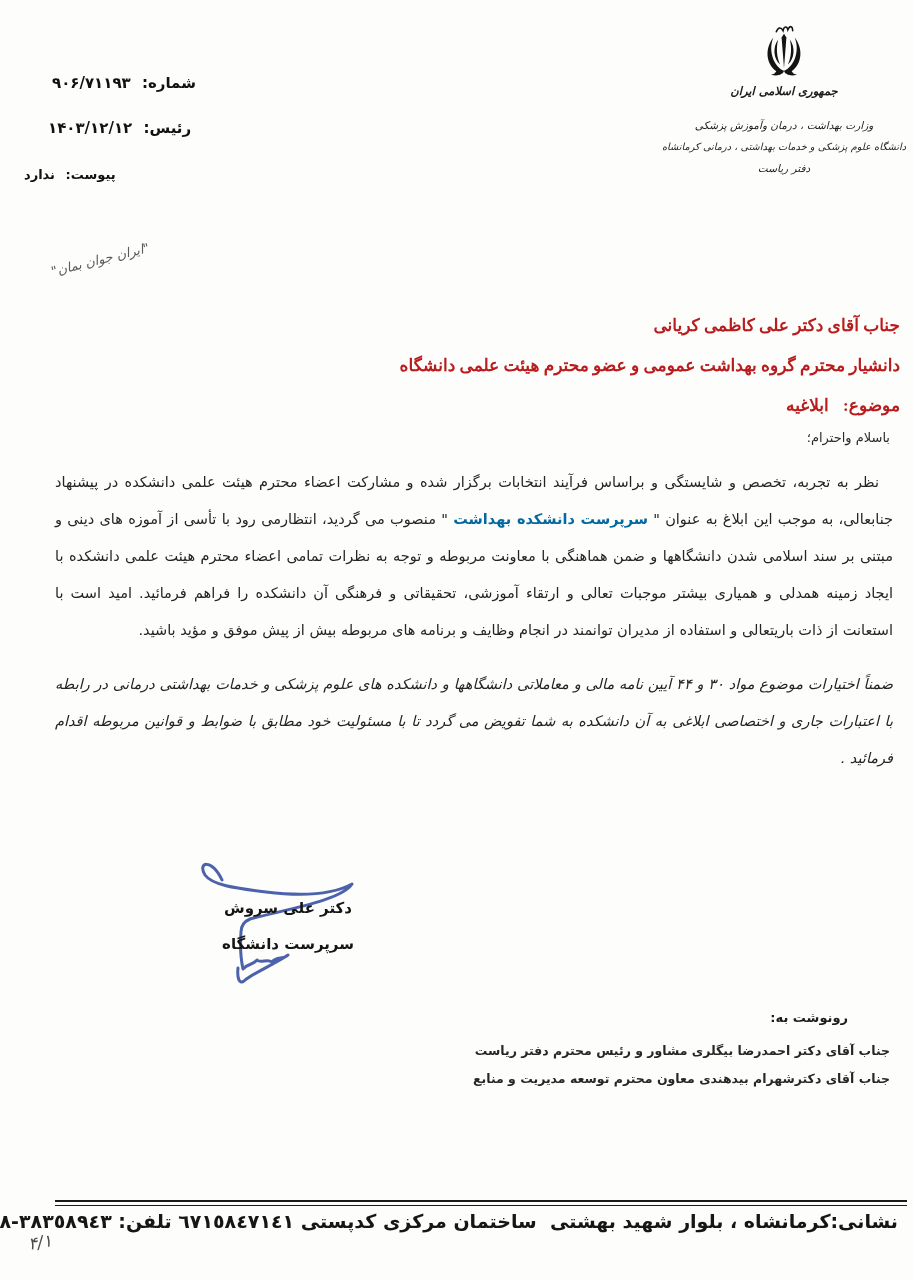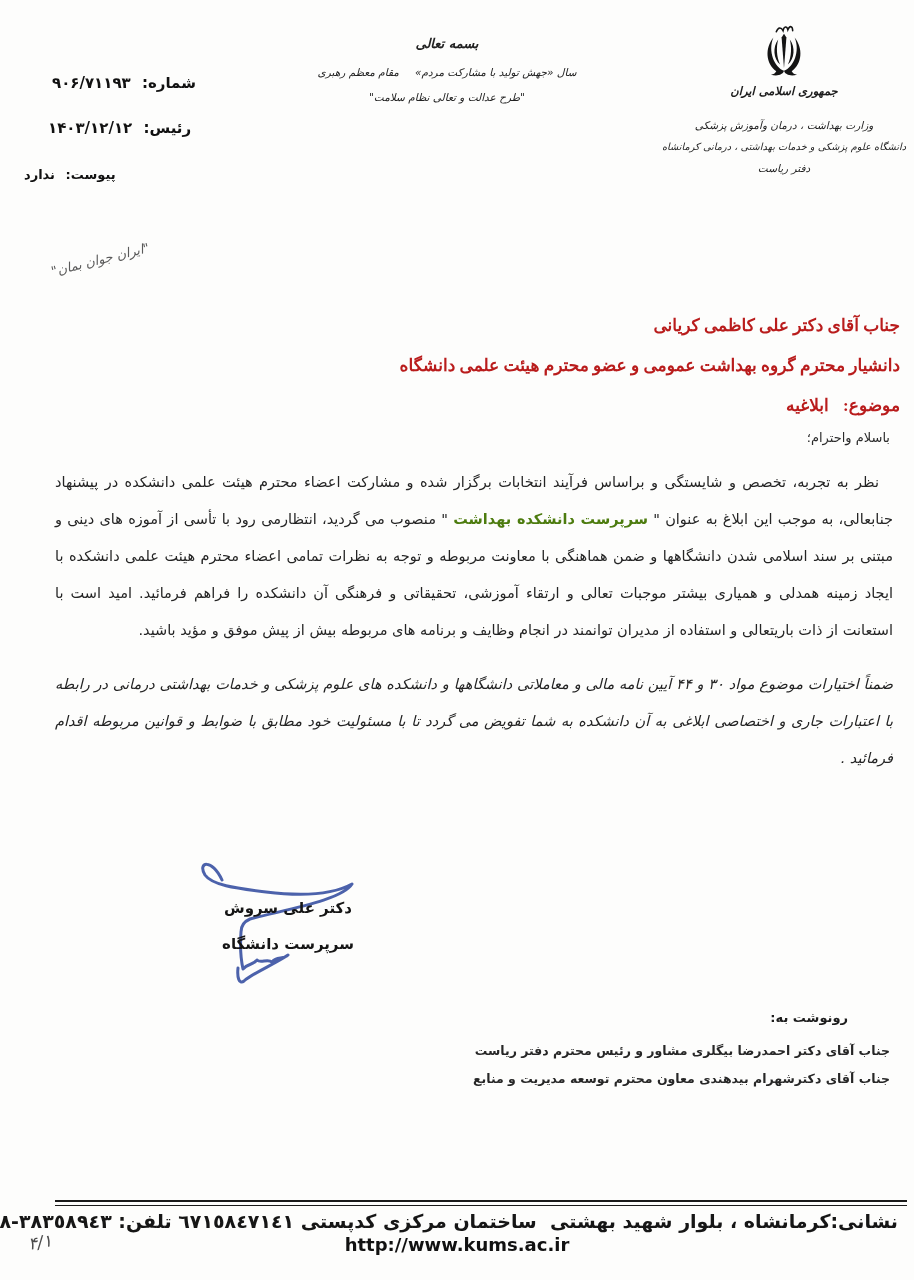--- a/index.html
+++ b/index.html
@@ -35,21 +35,21 @@
   
   .watermark{position:absolute;left:50px;top:252px;transform:rotate(-14deg);color:#5a5a5a;font-size:13px;font-style:italic;white-space:nowrap;}
   
   .recipient{position:absolute;top:306px;right:14px;text-align:right;font-weight:bold;font-size:17px;line-height:40px;color:#b91c1c;font-family:Liberation Serif, serif;}
   .subject-val{margin-right:10px;}
   
   .greeting{position:absolute;top:430px;right:24px;font-size:13px;color:#2a2a2a;}
   .para{position:absolute;right:21px;width:838px;direction:rtl;text-align:justify;font-size:14.5px;line-height:37px;color:#242424;}
   .para1{top:449px;text-indent:14px;}
   .para2{top:651px;font-style:italic;}
-  .para b{color:#4d7c0f;}
+  .para b{color:#0369a1;}
   
   .sig-ink{position:absolute;left:192px;top:846px;z-index:1;}
   .sig-text{position:absolute;left:222px;top:890px;width:132px;text-align:center;font-weight:bold;font-size:15px;line-height:36px;color:#151515;z-index:2;}
   
   .cc-label{position:absolute;top:1010px;right:66px;font-size:13px;font-weight:bold;color:#1d1d1d;}
   .cc-list{position:absolute;top:1037px;right:24px;text-align:right;font-size:12.5px;font-weight:600;line-height:28px;color:#272727;}
   
   .footer-rule{position:absolute;top:1200px;left:55px;width:852px;height:3px;border-top:2.5px solid #1a1a1a;border-bottom:1px solid #1a1a1a;}
   .footer-address{position:absolute;top:1210px;left:0;width:898px;text-align:left;direction:rtl;font-size:19px;font-weight:bold;color:#161616;white-space:nowrap;}
   .footer-site{position:absolute;top:1234px;left:0;width:914px;text-align:center;font-size:18px;font-weight:bold;color:#111;direction:ltr;}
@@ -70,28 +70,20 @@
         <path d="M12 14 C3 25 4 41 15 49 C14 51 12 52.5 9.5 52.5 C16 54.5 22 52.5 23 48.5 C13 45 6 28 12 14 Z" fill="#141414"></path>
         <path d="M34 14 C43 25 42 41 31 49 C32 51 34 52.5 36.5 52.5 C30 54.5 24 52.5 23 48.5 C33 45 40 28 34 14 Z" fill="#141414"></path>
       </svg>
     </span>
     <div class="lh-line lh1">جمهوری اسلامی ایران</div>
     <div class="lh-line lh2">وزارت بهداشت ، درمان وآموزش پزشکی</div>
     <div class="lh-line lh3">دانشگاه علوم پزشکی و خدمات بهداشتی ، درمانی کرمانشاه</div>
     <div class="lh-line lh4">دفتر ریاست</div>
   </div>
 
-  <div class="center-head">
-    <div class="bismillah">بسمه تعالی</div>
-    <div class="year-line">
-      <span>سال «جهش تولید با مشارکت مردم»</span>
-      <span>مقام معظم رهبری</span>
-    </div>
-    <div class="plan-line">"طرح عدالت و تعالی نظام سلامت"</div>
-  </div>
 
   <div class="meta-line meta-number">
     <span>شماره:</span>
     <span class="val">۹۰۶/۷۱۱۹۳</span>
   </div>
   <div class="meta-line meta-date">
     <span>رئیس:</span>
     <span class="val">۱۴۰۳/۱۲/۱۲</span>
   </div>
   <div class="meta-line meta-attach">
@@ -127,16 +119,15 @@
   </div>
 
   <div class="cc-label">رونوشت به:</div>
   <div class="cc-list">
     <div>جناب آقای دکتر احمدرضا بیگلری مشاور و رئیس محترم دفتر ریاست</div>
     <div>جناب آقای دکترشهرام بیدهندی معاون محترم توسعه مدیریت و منابع</div>
   </div>
 
   <div class="footer-rule"></div>
   <div class="footer-address">نشانی:کرمانشاه ، بلوار شهید بهشتی&nbsp; ساختمان مرکزی کدپستی ٦٧١٥٨٤٧١٤١ تلفن: ٣٨٣٥٨٩٤٣-٣٨٣٥٨٢٥٨ فکس&nbsp;&nbsp; ٣٨٣٥٢١٤١</div>
-  <div class="footer-site">http://www.kums.ac.ir</div>
   <div class="page-note">۴/۱</div>
 
 </div>
 
 </body></html>

